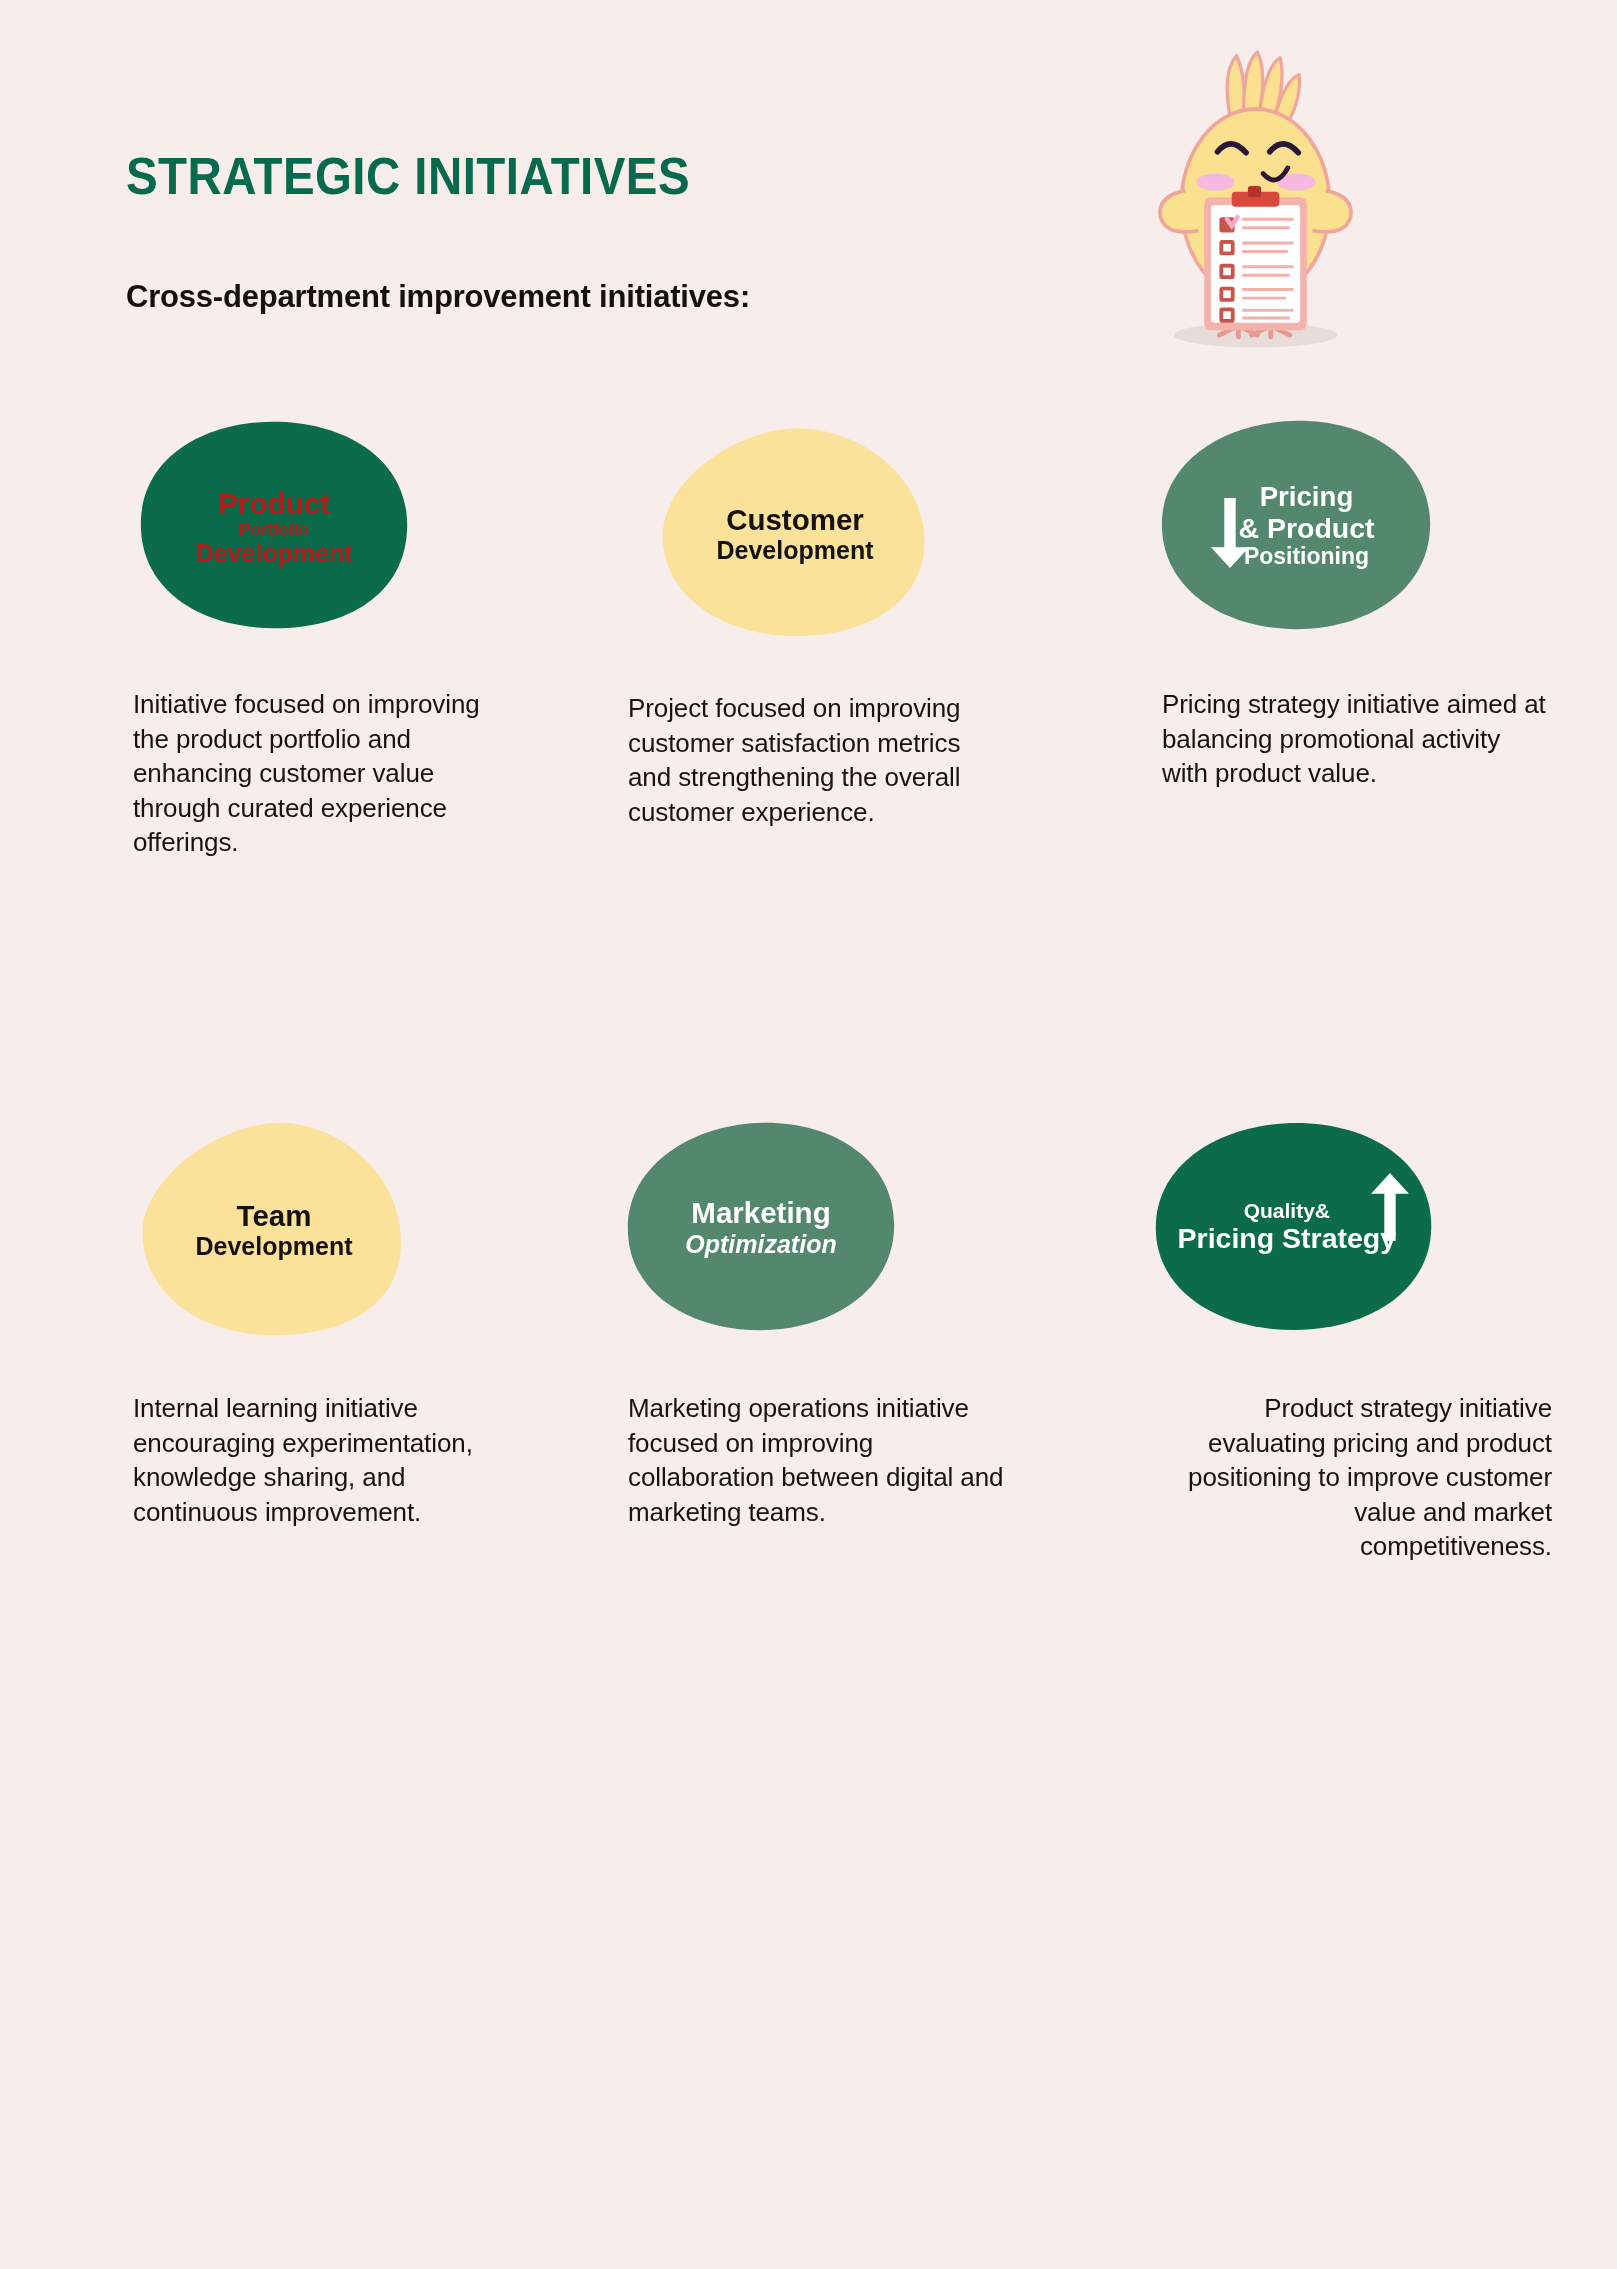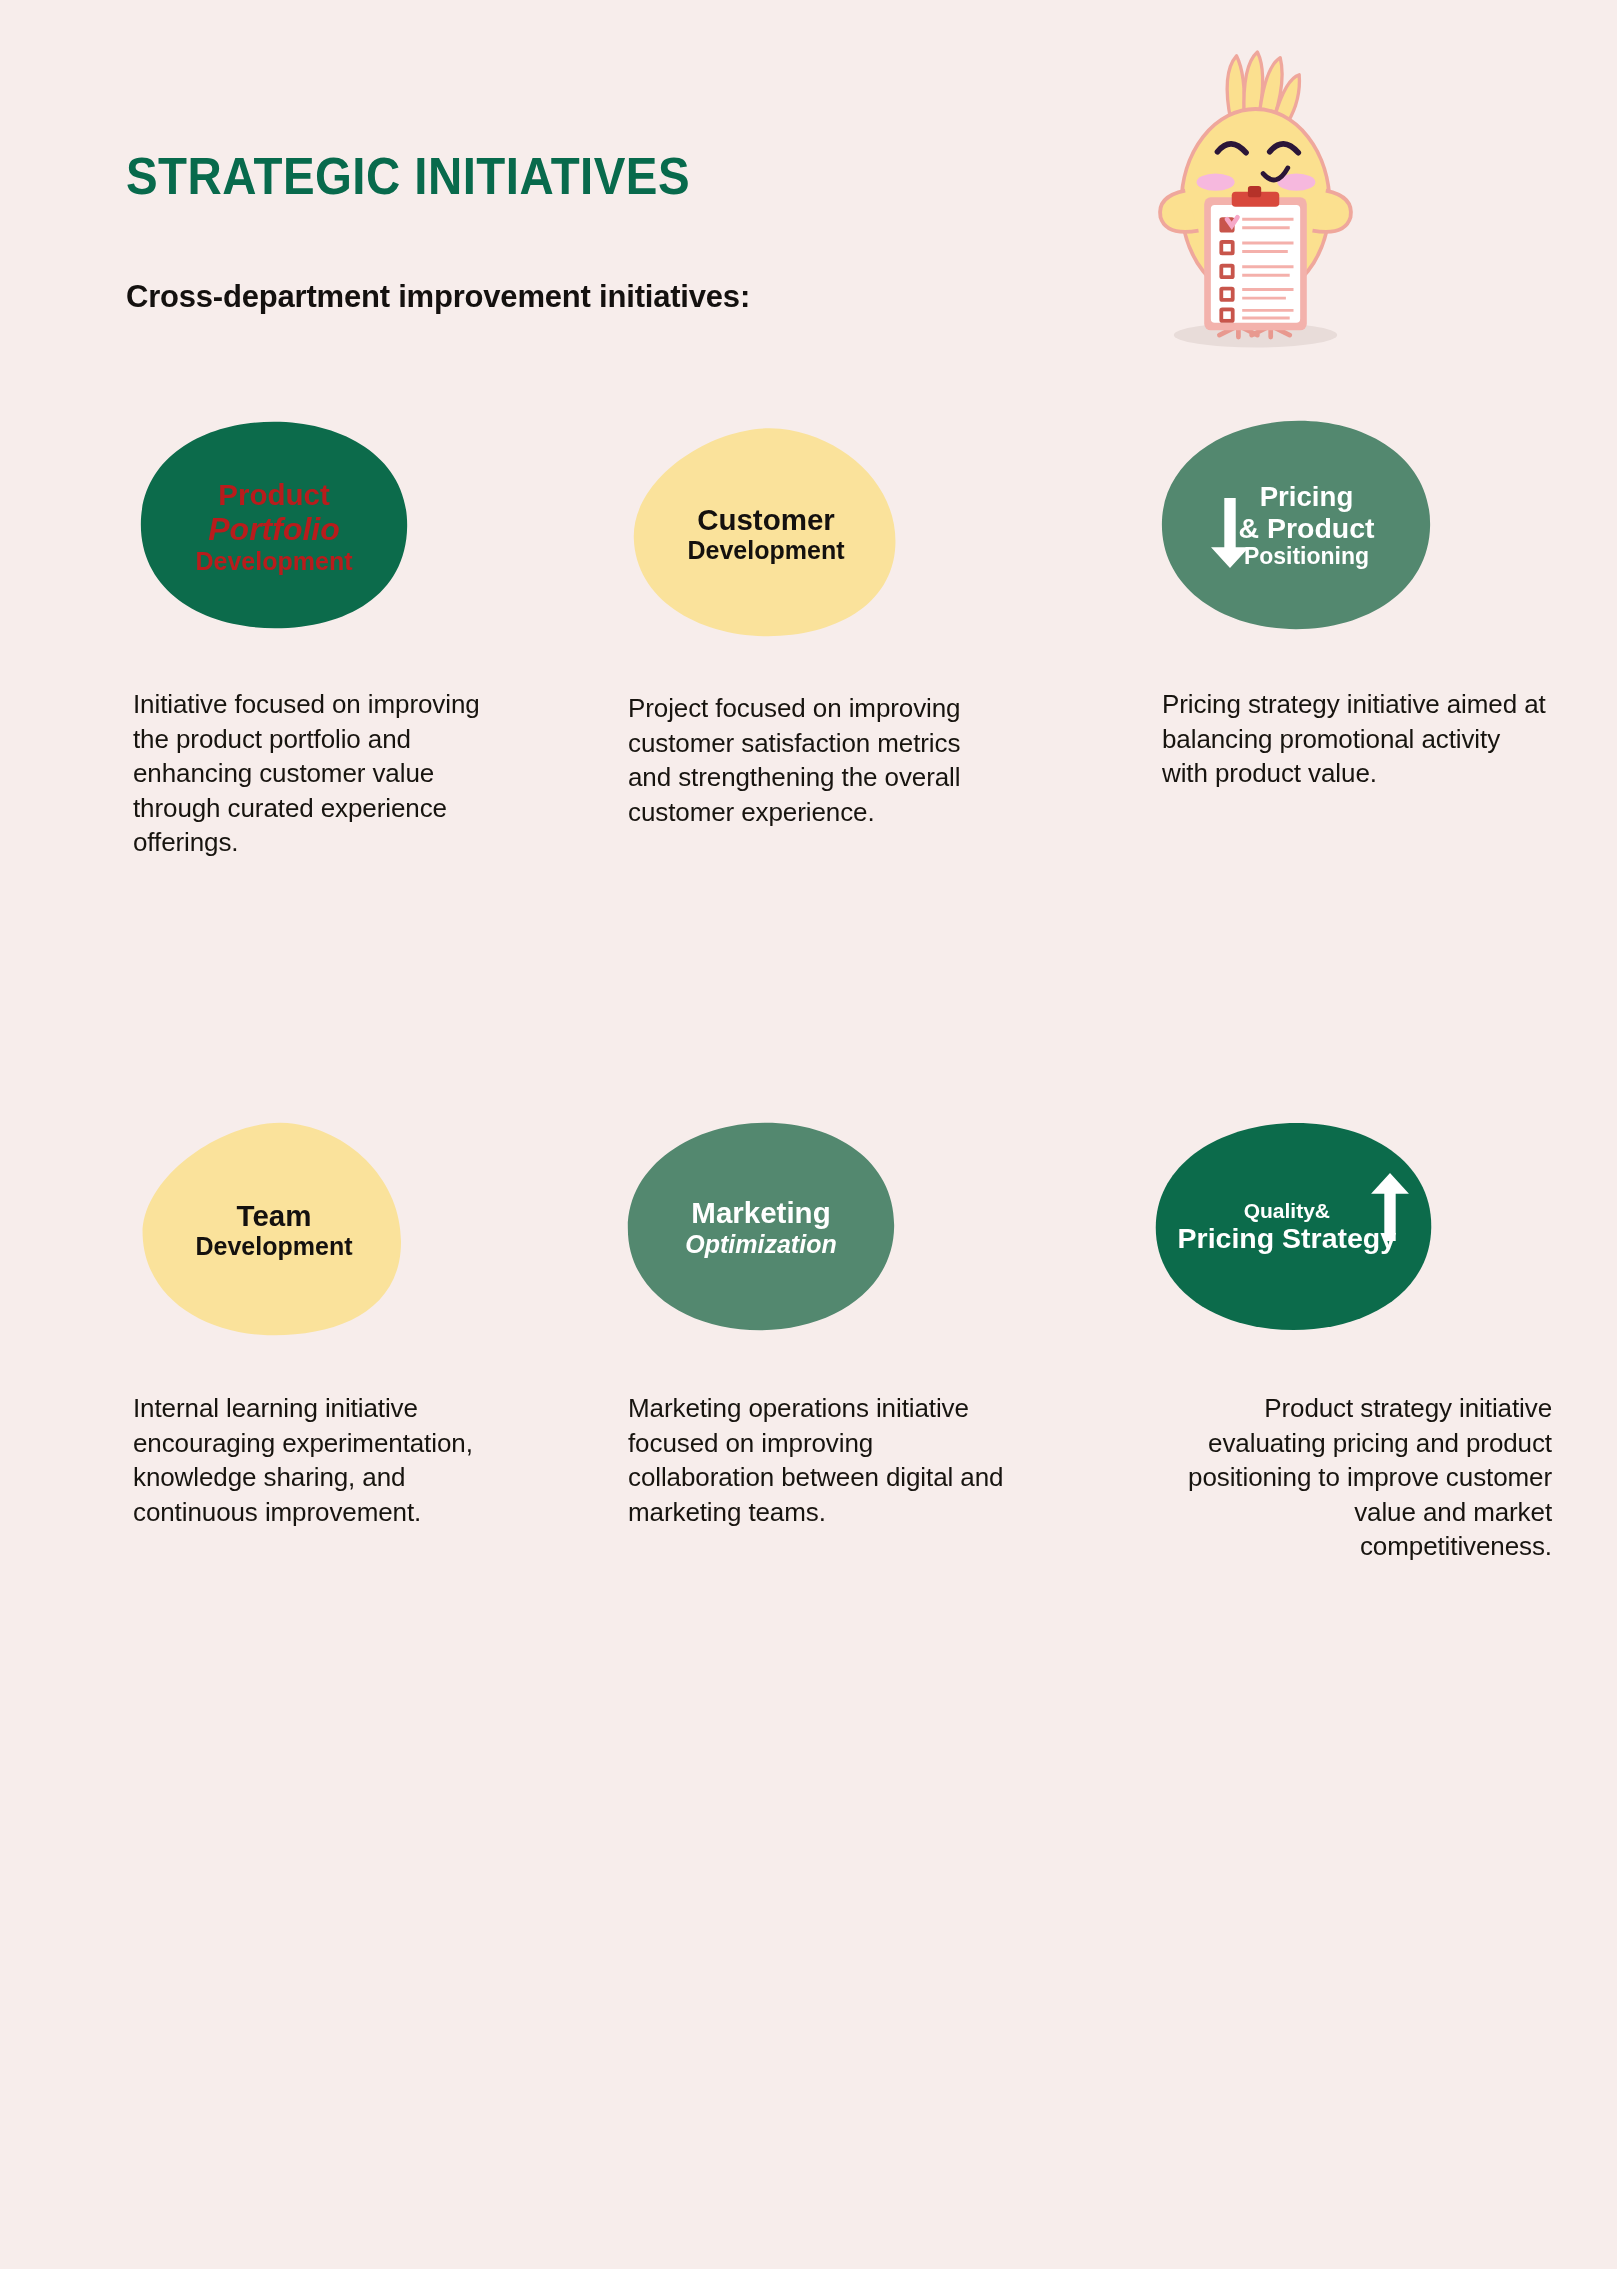--- a/index.html
+++ b/index.html
@@ -204,29 +204,29 @@
 
   <div class="grid">
 
     <div class="item" style="left:0;top:0;">
       <div class="blob-wrap" style="position:absolute;left:136px;top:418px;width:276px;height:214px;">
         <svg width="276" height="214" viewBox="0 0 290 225" style="position:absolute;left:0;top:0;">
           <path d="M145 4 C218 4 286 42 285 114 C284 186 221 221 146 221 C71 221 5 183 5 112 C5 41 72 4 145 4 Z" fill="#0C6B4B"></path>
         </svg>
         <div class="blob" style="width:276px;height:214px;color:#b91c1c;padding-top:3.8px;">
           <div class="l1" style="font-size:29.5px;">Product</div>
-          <div class="l2" style="font-size:32px;font-style:italic;">Portfolio</div>
+          <div class="l2" style="font-size:17px;">Portfolio</div>
           <div class="l3" style="font-size:25px;">Development</div>
         </div>
       </div>
       <div class="desc" style="left:133px;top:687px;width:380px;">Initiative focused on improving the product portfolio and enhancing customer value through curated experience offerings.</div>
     </div>
 
     <div class="item" style="left:0;top:0;">
-      <div class="blob-wrap" style="position:absolute;left:628px;top:426px;width:276px;height:214px;">
+      <div class="blob-wrap" style="position:absolute;left:657px;top:426px;width:276px;height:214px;">
         <svg width="276" height="214" viewBox="0 0 290 225" style="position:absolute;left:0;top:0;">
           <path d="M160 3 C226 10 284 62 281 126 C278 190 214 222 144 221 C74 220 8 183 6 118 C4 53 94 -4 160 3 Z" fill="#FAE29B"></path>
         </svg>
         <div class="blob" style="width:276px;height:214px;color:#14110F;padding-top:1.9px;">
           <div class="l1" style="font-size:29.5px;">Customer</div>
           <div class="l2" style="font-size:25px;">Development</div>
         </div>
       </div>
       <div class="desc" style="left:628px;top:691px;width:380px;">Project focused on improving customer satisfaction metrics and strengthening the overall customer experience.</div>
     </div>

